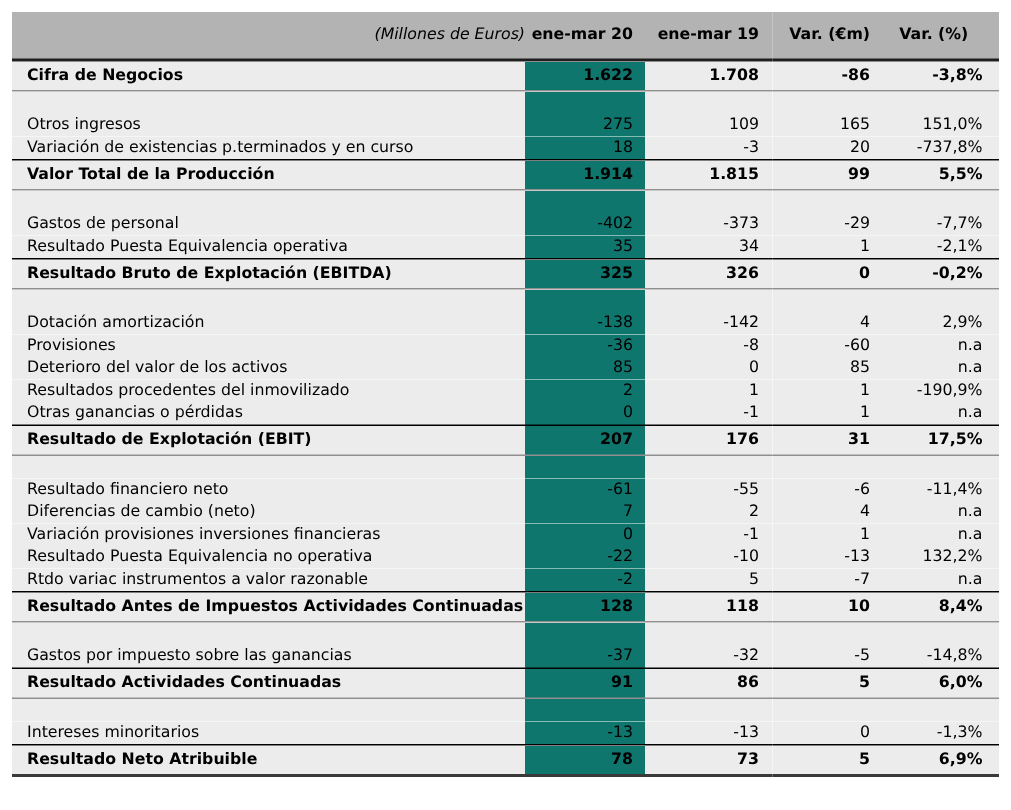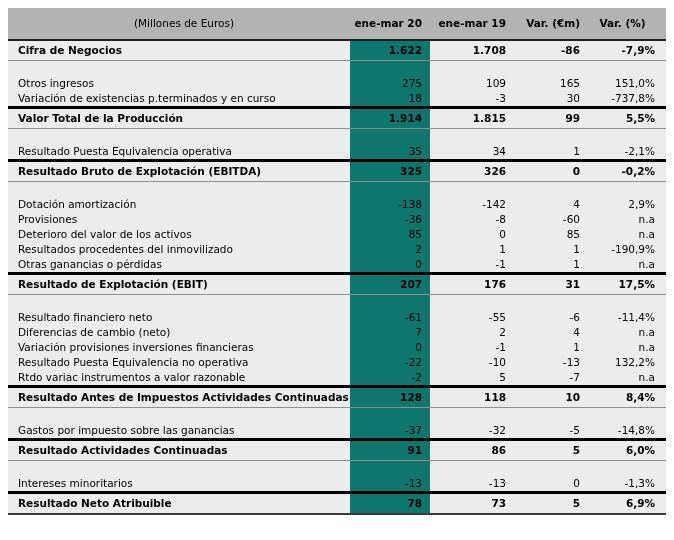--- a/index.html
+++ b/index.html
@@ -35,21 +35,22 @@
   col.c3 { width: 75px; }
   col.c4 { width: 76px; }
 
   thead th {
     background: #b3b3b3;
     height: 31px;
     vertical-align: middle;
     padding: 0;
   }
   th.unit {
-    text-align: center;
+    text-align: right;
+    font-style: italic;
     font-weight: normal;
     padding-left: 10px;
   }
   th.num {
     text-align: right;
     font-weight: bold;
   }
   th.p1, td.p1 { padding-right: 8px; }
   th.p2, td.p2 { padding-right: 9px; }
   th.p3, td.p3 { padding-right: 10px; }
@@ -68,21 +69,21 @@
     text-align: left;
     padding-left: 10px;
     margin-left: 12px;
   }
   td.num { text-align: right; }
   tbody td.hl { background: #0f766e; }
 
   tr.total td {
     font-weight: bold;
     height: 19px;
-    border-top: 3px solid #000000;
+    border-top: 1px solid #000000;
     border-bottom: 1px solid #8f8f8f;
   }
   tr.first-total td { border-top: 2px solid #1f1f1f; }
   tr.last-total td { border-bottom: 2px solid #3a3a3a; }
   tr.spacer td { height: 15px; }
 </style>
 </head>
 <body>
 
 <div class="sheet">
@@ -102,56 +103,63 @@
         <th class="num p3">Var. (€m)</th>
         <th class="num p4">Var. (%)</th>
       </tr>
     </thead>
     <tbody id="fin-body">
         <tr class="total first-total">
           <td class="label">Cifra de Negocios</td>
           <td class="num hl p1">1.622</td>
           <td class="num p2">1.708</td>
           <td class="num p3">-86</td>
-          <td class="num p4">-7,9%</td>
+          <td class="num p4">-3,8%</td>
         </tr>
         <tr class="spacer">
           <td class="label"></td>
           <td class="num hl p1"></td>
           <td class="num p2"></td>
           <td class="num p3"></td>
           <td class="num p4"></td>
         </tr>
         <tr class="normal">
           <td class="label">Otros ingresos</td>
           <td class="num hl p1">275</td>
           <td class="num p2">109</td>
           <td class="num p3">165</td>
           <td class="num p4">151,0%</td>
         </tr>
         <tr class="normal">
           <td class="label">Variación de existencias p.terminados y en curso</td>
           <td class="num hl p1">18</td>
           <td class="num p2">-3</td>
-          <td class="num p3">30</td>
+          <td class="num p3">20</td>
           <td class="num p4">-737,8%</td>
         </tr>
         <tr class="total">
           <td class="label">Valor Total de la Producción</td>
           <td class="num hl p1">1.914</td>
           <td class="num p2">1.815</td>
           <td class="num p3">99</td>
           <td class="num p4">5,5%</td>
         </tr>
         <tr class="spacer">
           <td class="label"></td>
           <td class="num hl p1"></td>
           <td class="num p2"></td>
           <td class="num p3"></td>
           <td class="num p4"></td>
+        </tr>
+        <tr class="normal">
+          <td class="label">Gastos de personal</td>
+          <td class="num hl p1">-402</td>
+          <td class="num p2">-373</td>
+          <td class="num p3">-29</td>
+          <td class="num p4">-7,7%</td>
         </tr>
         <tr class="normal">
           <td class="label">Resultado Puesta Equivalencia operativa</td>
           <td class="num hl p1">35</td>
           <td class="num p2">34</td>
           <td class="num p3">1</td>
           <td class="num p4">-2,1%</td>
         </tr>
         <tr class="total">
           <td class="label">Resultado Bruto de Explotación (EBITDA)</td>

